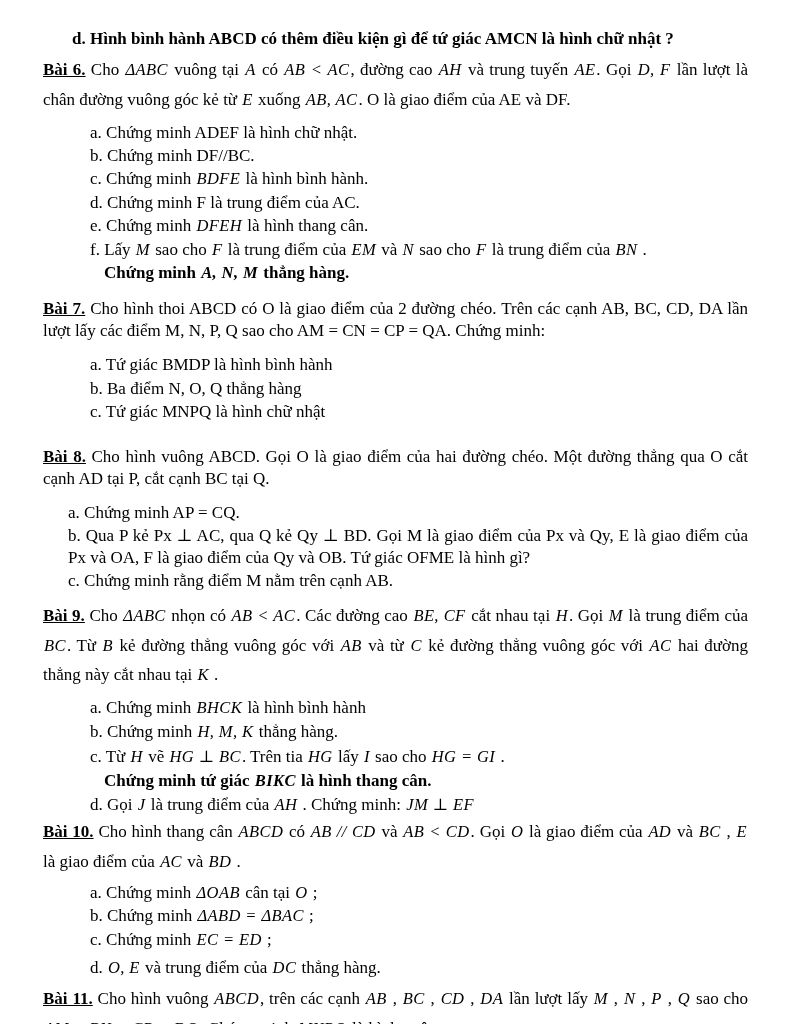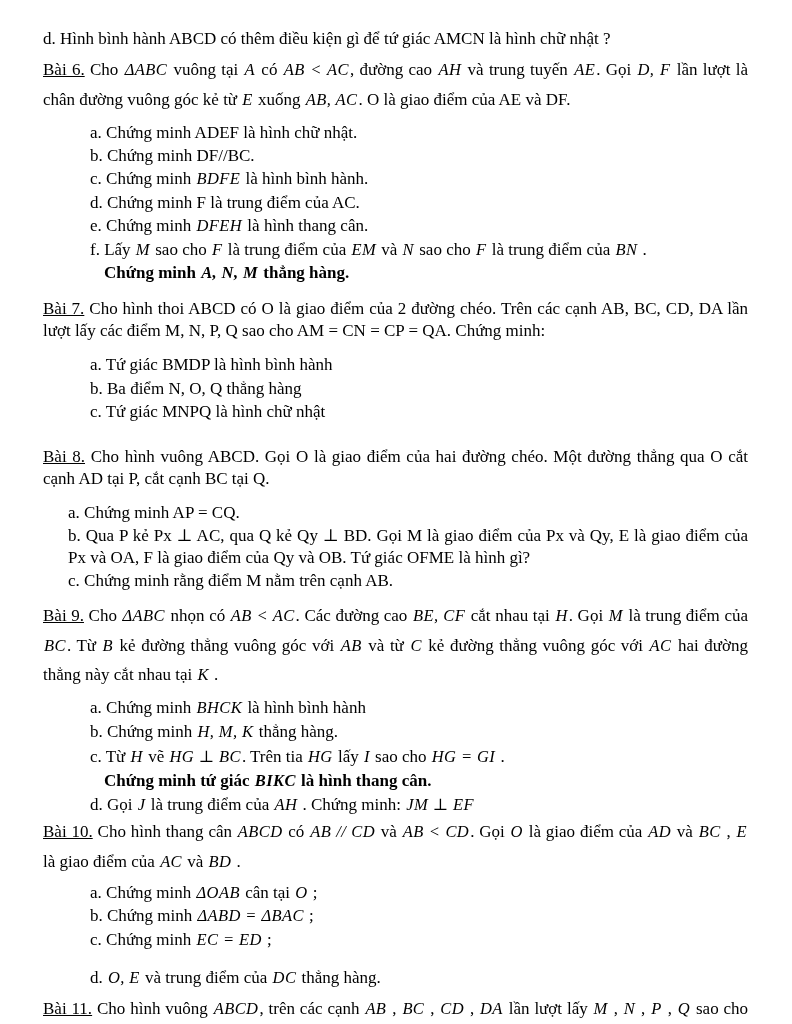--- a/index.html
+++ b/index.html
@@ -13,22 +13,22 @@
     font-family: "Liberation Serif", "DejaVu Serif", serif;
     font-size: 17px;
     overflow: hidden;
   }
   .block { margin: 2px 0; }
   .p { text-align: justify; line-height: 1.3; }
   .p.has-math { line-height: 1.72; }
   .item      { margin-left: 47px; line-height: 1.25; }
   .item-sm   { margin-left: 25px; line-height: 1.25; text-align: justify; }
   .cont      { margin-left: 61px; line-height: 1.25; font-weight: bold; }
-  .intro     { line-height: 1.25; }
-  .run-label { font-weight: normal; text-decoration: underline; }
+  .intro     { margin-left: 29px; line-height: 1.25; font-weight: bold; }
+  .run-label { font-weight: bold; text-decoration: underline; }
   .run-math  {
     font-style: italic;
     letter-spacing: 0.4px;
     padding: 0 1px;
     font-size: 0.97em;
   }
 </style>
 </head>
 <body>
 
@@ -53,15 +53,15 @@
     <div class="block p has-math" style="margin-top: 10px;"><span class="run run-label">Bài 9.</span><span class="run"> Cho </span><span class="run run-math">ΔABC</span><span class="run"> nhọn có </span><span class="run run-math">AB &lt; AC</span><span class="run">. Các đường cao </span><span class="run run-math">BE, CF</span><span class="run"> cắt nhau tại </span><span class="run run-math">H</span><span class="run">. Gọi </span><span class="run run-math">M</span><span class="run"> là trung điểm của </span><span class="run run-math">BC</span><span class="run">. Từ </span><span class="run run-math">B</span><span class="run"> kẻ đường thẳng vuông góc với </span><span class="run run-math">AB</span><span class="run"> và từ </span><span class="run run-math">C</span><span class="run"> kẻ đường thẳng vuông góc với </span><span class="run run-math">AC</span><span class="run"> hai đường thẳng này cắt nhau tại </span><span class="run run-math">K</span><span class="run"> .</span></div>
     <div class="block item has-math" style="margin-top: 8px;"><span class="run">a. Chứng minh </span><span class="run run-math">BHCK</span><span class="run"> là hình bình hành</span></div>
     <div class="block item has-math"><span class="run">b. Chứng minh </span><span class="run run-math">H, M, K</span><span class="run"> thẳng hàng.</span></div>
     <div class="block item has-math" style="margin-top: 4px;"><span class="run">c. Từ </span><span class="run run-math">H</span><span class="run"> vẽ </span><span class="run run-math">HG ⊥ BC</span><span class="run">. Trên tia </span><span class="run run-math">HG</span><span class="run"> lấy </span><span class="run run-math">I</span><span class="run"> sao cho </span><span class="run run-math">HG = GI</span><span class="run"> .</span></div>
     <div class="block cont has-math" style=""><span class="run">Chứng minh tứ giác </span><span class="run run-math">BIKC</span><span class="run"> là hình thang cân.</span></div>
     <div class="block item has-math" style=""><span class="run">d. Gọi </span><span class="run run-math">J</span><span class="run"> là trung điểm của </span><span class="run run-math">AH</span><span class="run"> . Chứng minh: </span><span class="run run-math">JM ⊥ EF</span></div>
     <div class="block p has-math" style="margin-top: 2px;"><span class="run run-label">Bài 10.</span><span class="run"> Cho hình thang cân </span><span class="run run-math">ABCD</span><span class="run"> có </span><span class="run run-math">AB // CD</span><span class="run"> và </span><span class="run run-math">AB &lt; CD</span><span class="run">. Gọi </span><span class="run run-math">O</span><span class="run"> là giao điểm của </span><span class="run run-math">AD</span><span class="run"> và </span><span class="run run-math">BC</span><span class="run"> , </span><span class="run run-math">E</span><span class="run"> là giao điểm của </span><span class="run run-math">AC</span><span class="run"> và </span><span class="run run-math">BD</span><span class="run"> .</span></div>
     <div class="block item has-math" style="margin-top: 6px;"><span class="run">a. Chứng minh </span><span class="run run-math">ΔOAB</span><span class="run"> cân tại </span><span class="run run-math">O</span><span class="run"> ;</span></div>
     <div class="block item has-math"><span class="run">b. Chứng minh </span><span class="run run-math">ΔABD = ΔBAC</span><span class="run"> ;</span></div>
     <div class="block item has-math"><span class="run">c. Chứng minh </span><span class="run run-math">EC = ED</span><span class="run">  ;</span></div>
-    <div class="block item has-math" style="margin-top: 16px;"><span class="run">d. </span><span class="run run-math">O, E</span><span class="run"> và trung điểm của </span><span class="run run-math">DC</span><span class="run"> thẳng hàng.</span></div>
+    <div class="block item has-math" style="margin-top: 6px;"><span class="run">d. </span><span class="run run-math">O, E</span><span class="run"> và trung điểm của </span><span class="run run-math">DC</span><span class="run"> thẳng hàng.</span></div>
     <div class="block p has-math" style="margin-top: 6px;"><span class="run run-label">Bài 11.</span><span class="run"> Cho hình vuông </span><span class="run run-math">ABCD</span><span class="run">, trên các cạnh </span><span class="run run-math">AB</span><span class="run"> , </span><span class="run run-math">BC</span><span class="run"> , </span><span class="run run-math">CD</span><span class="run"> , </span><span class="run run-math">DA</span><span class="run"> lần lượt lấy </span><span class="run run-math">M</span><span class="run"> , </span><span class="run run-math">N</span><span class="run"> , </span><span class="run run-math">P</span><span class="run"> , </span><span class="run run-math">Q</span><span class="run"> sao cho </span><span class="run run-math">AM = BN = CP = DQ</span><span class="run">. Chứng minh </span><span class="run run-math">MNPQ</span><span class="run"> là hình vuông.</span></div>
   </div>
 
 </body></html>

